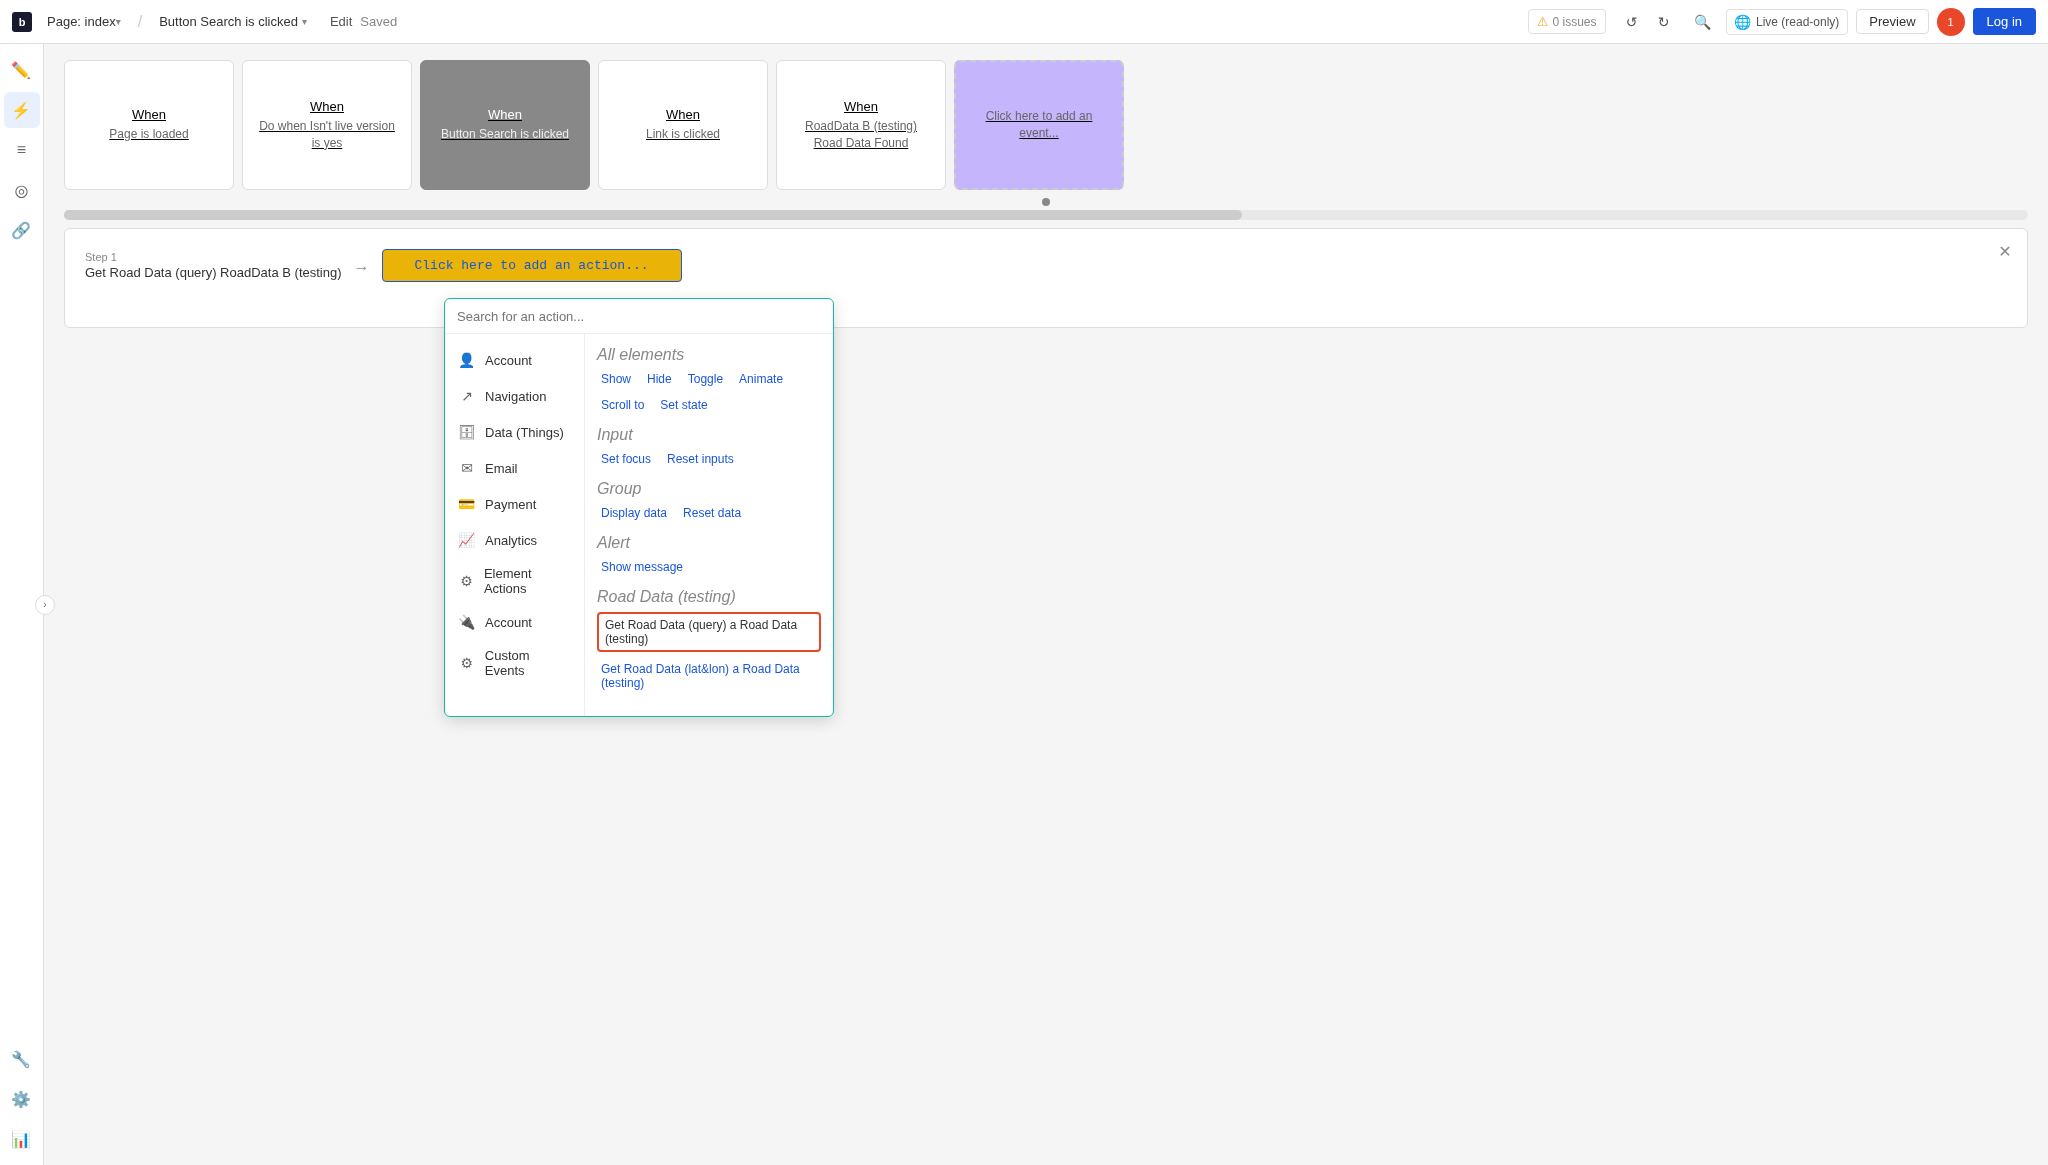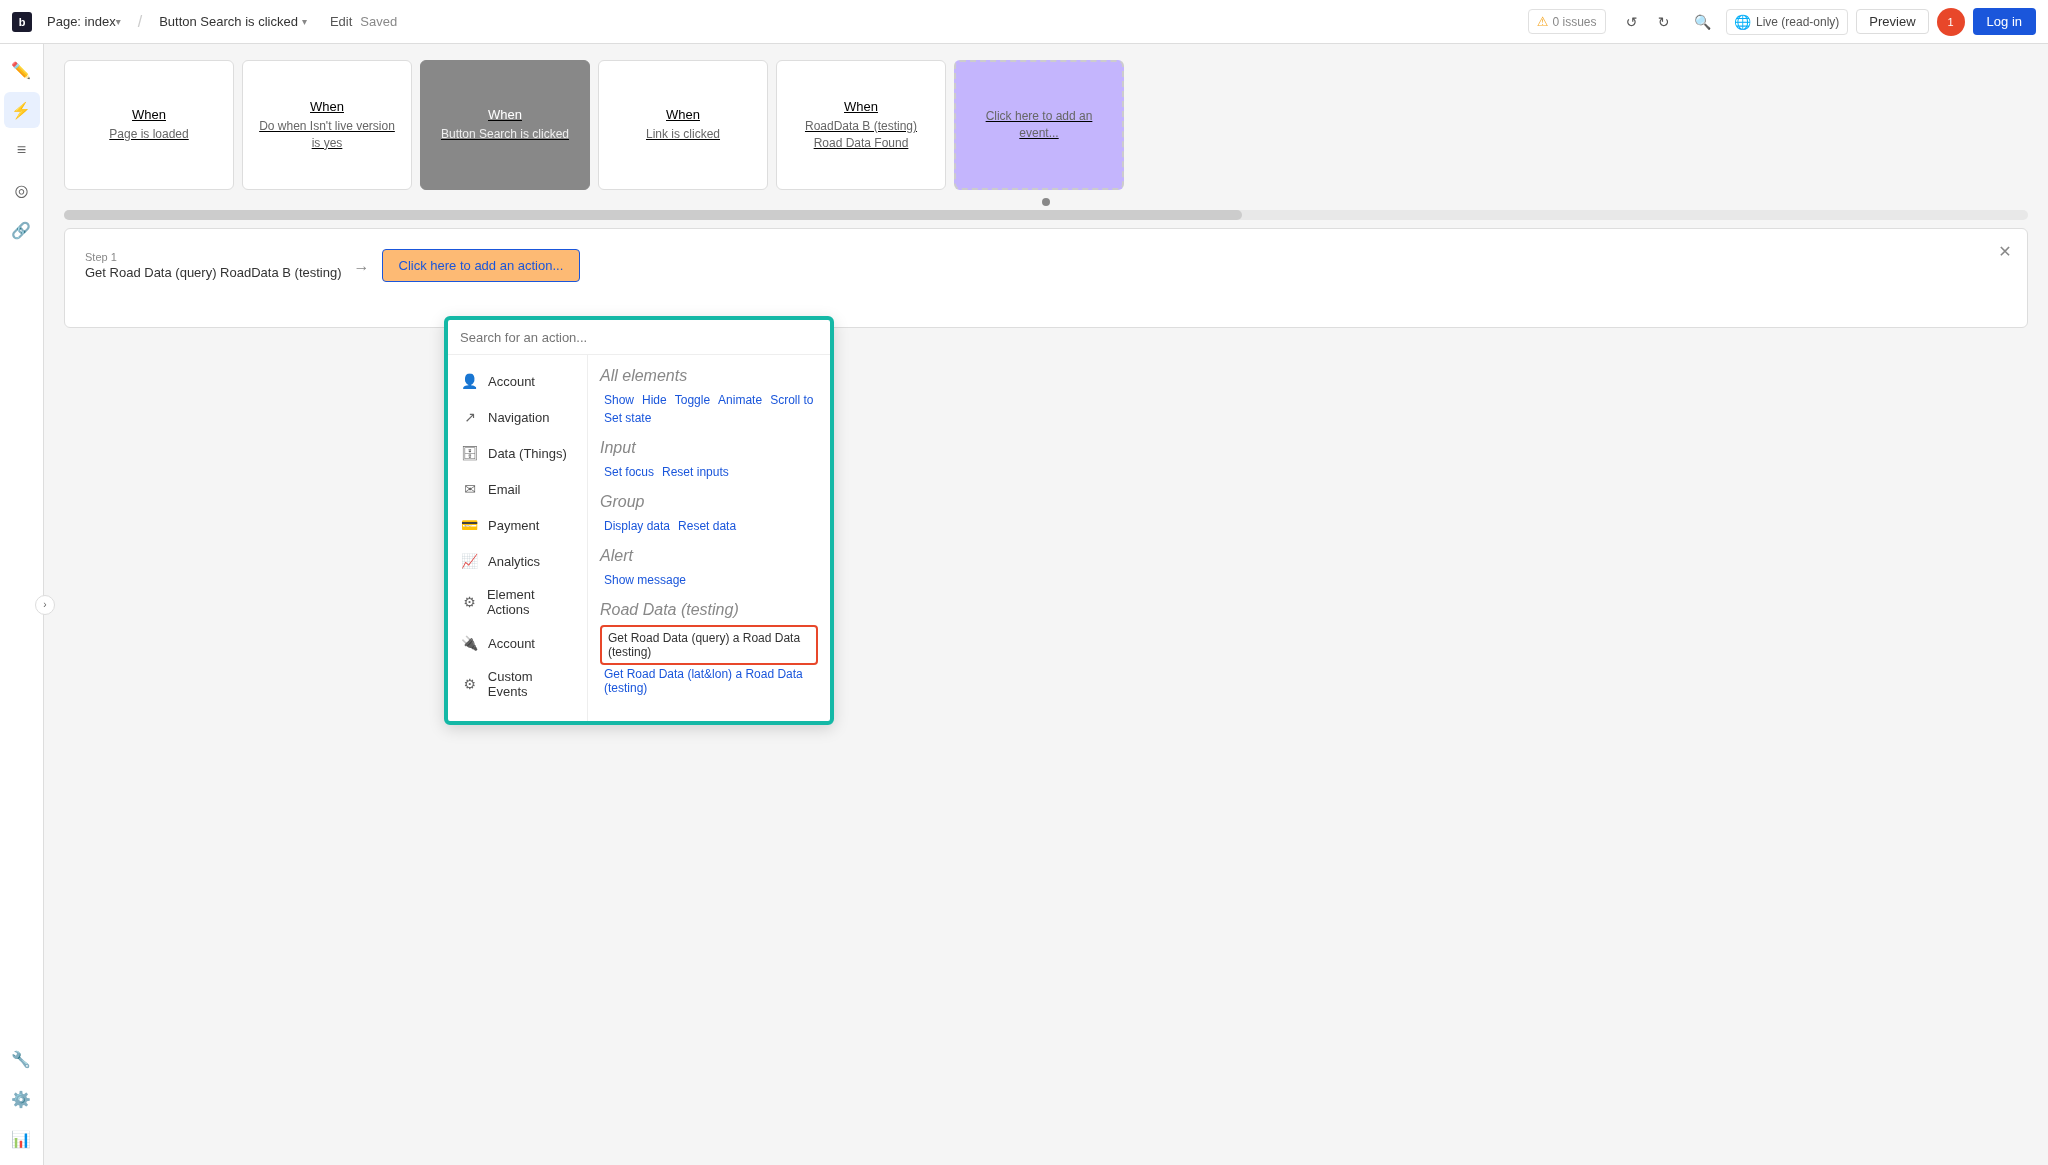--- a/index.html
+++ b/index.html
@@ -125,30 +125,31 @@
     .close-btn {
       position: absolute; top: 12px; right: 12px;
       width: 20px; height: 20px; display: flex; align-items: center;
       justify-content: center; cursor: pointer; color: #888; font-size: 16px;
     }
     .step-row { display: flex; align-items: center; gap: 12px; }
     .step-label { font-size: 11px; color: #888; margin-bottom: 2px; }
     .step-content { font-size: 13px; color: #333; }
     .step-arrow { color: #888; font-size: 16px; }
     .add-action-btn {
-      background: #fdba74; border: 1px solid #1a56db; border-radius: 4px;
-      padding: 8px 16px; font-size: 13px; color: #1a56db; cursor: pointer;
+      background: #eab308; border: 1px solid #1a56db; border-radius: 4px;
+      padding: 8px 32px; font-size: 13px; color: #1a56db; cursor: pointer;
       white-space: nowrap;
+      font-family: Liberation Mono, monospace;
     }
 
     
     .action-dropdown {
-      position: absolute; left: 400px; top: 272px;
+      position: absolute; left: 400px; top: 254px;
       width: 390px; background: #fff;
-      border: 4px solid #14b8a6; border-radius: 6px;
+      border: 1px solid #14b8a6; border-radius: 6px;
       box-shadow: 0 4px 16px rgba(0,0,0,0.15); z-index: 200;
     }
     .dropdown-search {
       padding: 8px 12px; border-bottom: 1px solid #eee;
     }
     .dropdown-search input {
       width: 100%; border: none; outline: none;
       font-size: 13px; color: #333; background: transparent;
     }
     .dropdown-body { display: flex; }
@@ -157,21 +158,21 @@
       padding: 8px 0;
     }
     .dropdown-left-item {
       display: flex; align-items: center; gap: 8px;
       padding: 8px 12px; font-size: 13px; color: #333; cursor: pointer;
     }
     .dropdown-left-icon { width: 20px; height: 20px; display: flex; align-items: center; justify-content: center; font-size: 14px; color: #666; }
     .dropdown-right { flex: 1; padding: 12px; }
     .dropdown-section { margin-bottom: 12px; }
     .dropdown-section-title { font-size: 16px; color: #888; font-style: italic; margin-bottom: 6px; }
-    .dropdown-items-row { display: flex; gap: 0; flex-wrap: wrap; }
+    .dropdown-items-row { display: flex; gap: 8px; flex-wrap: wrap; }
     .dropdown-item {
       font-size: 12px; color: #1a56db; cursor: pointer; padding: 2px 4px;
       border-radius: 3px;
     }
     .dropdown-item.highlighted {
       border: 2px solid #e8472a; color: #333; border-radius: 4px; padding: 4px 6px;
     }
 
     
     .hscroll-area {

